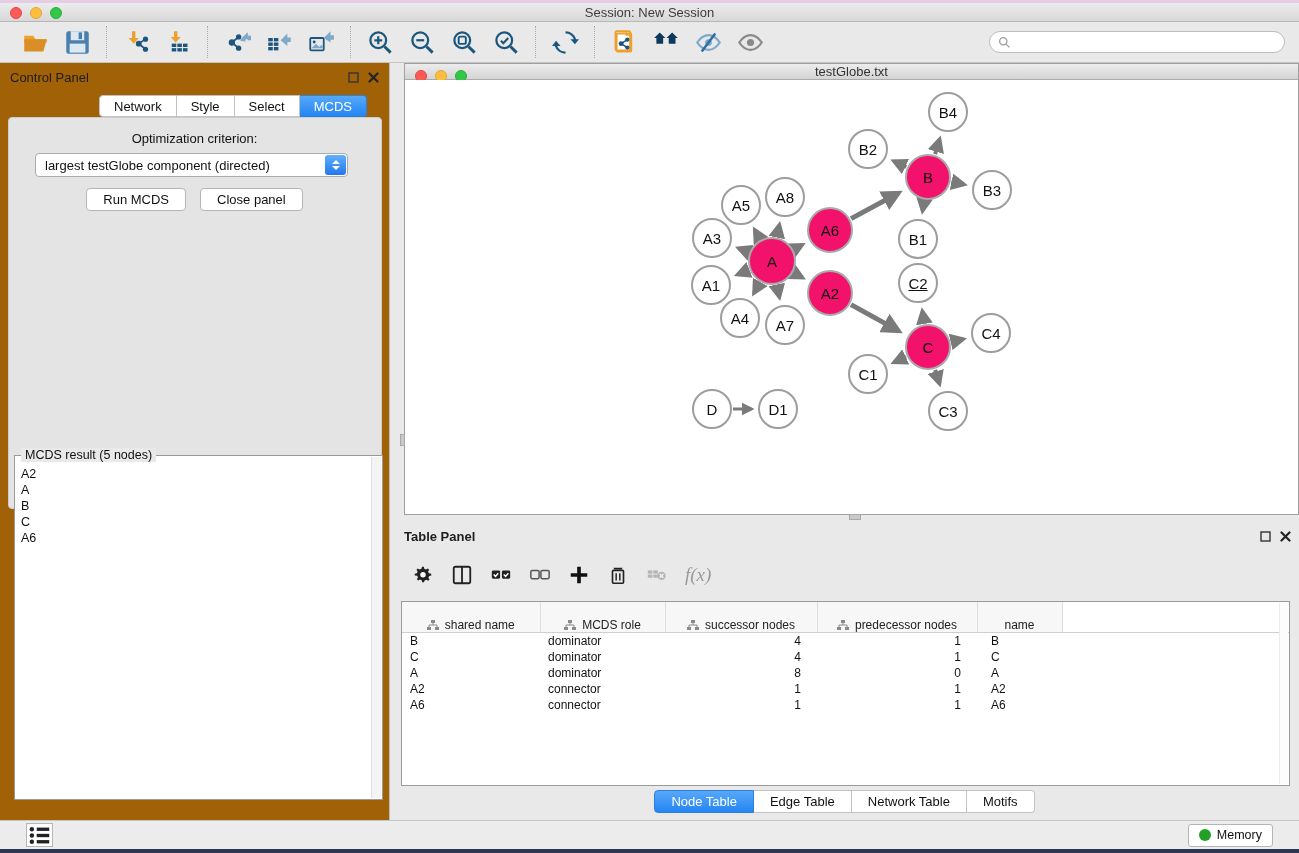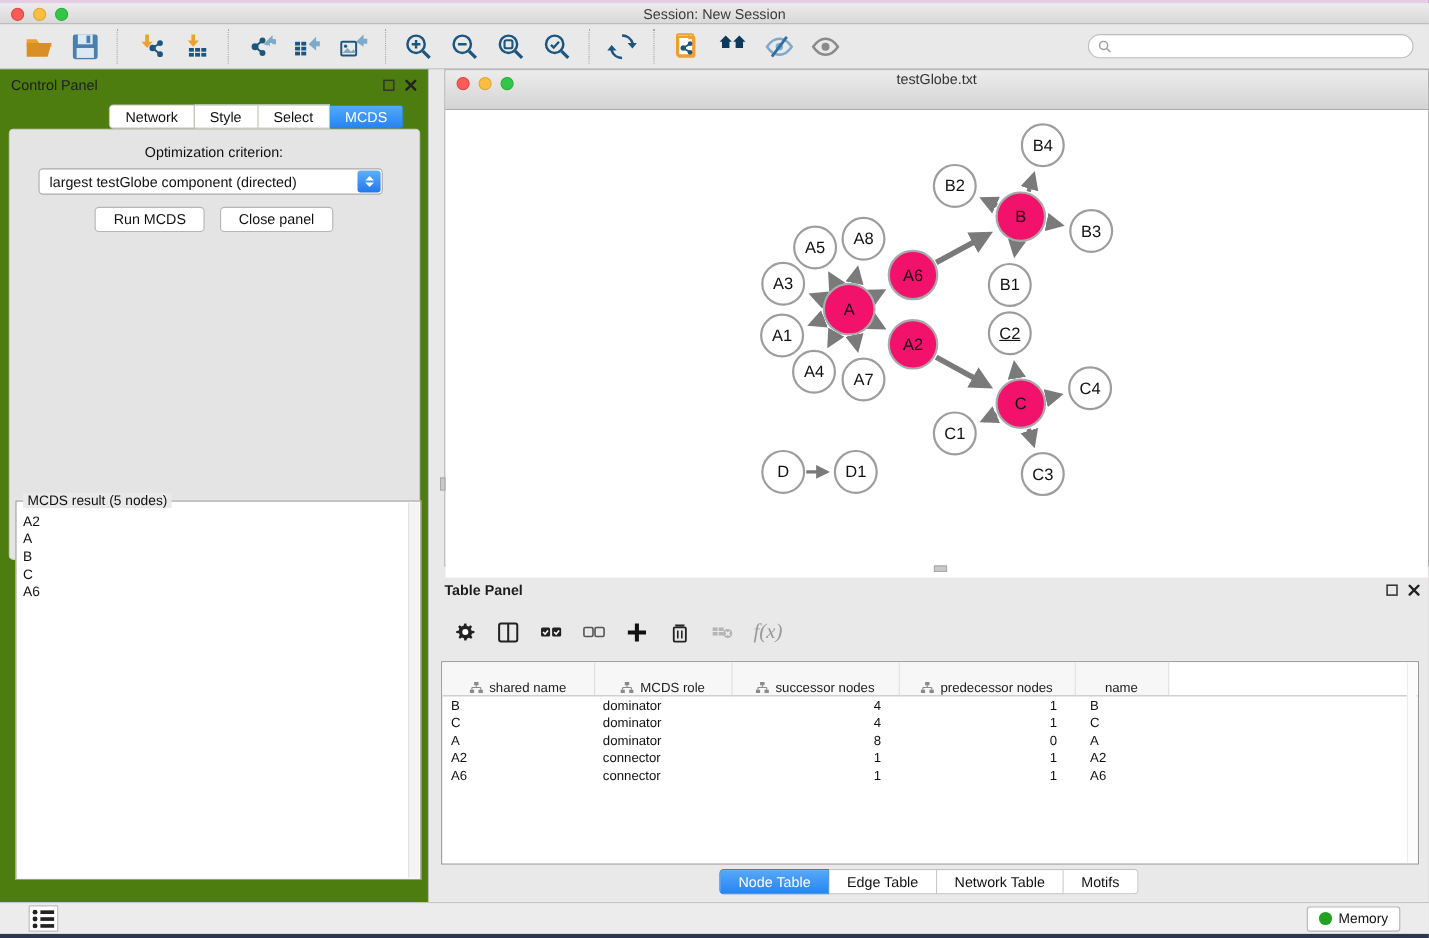--- a/index.html
+++ b/index.html
@@ -17,21 +17,21 @@
   .tb-group { display:flex; align-items:center; gap:8px; padding:0 10px; }
   .tb-sep { width:1px; height:32px; border-left:1px dotted #a9a9a9; margin:0 2px; }
   .tb-btn { width:34px; height:32px; display:flex; align-items:center; justify-content:center; cursor:pointer; }
   .tb-btn svg { width:27px; height:27px; }
   .search-wrap { margin-left:auto; margin-right:6px; }
   .search-box { width:296px; height:22px; background:#fff; border:1px solid #bdbdbd; border-radius:12px; display:flex; align-items:center; padding:0 8px; }
   .search-box svg { width:13px; height:13px; margin-right:5px; }
   .search-box input { border:none; outline:none; flex:1; font-size:12px; background:transparent; font-family:"Liberation Sans",sans-serif; }
   .content { flex:1; display:flex; position:relative; }
   
-  .control-panel { width:390px; border-right:1px solid #bdbdbd; position:relative; background:#4d7c0f; }
+  .control-panel { width:390px; border-right:1px solid #bdbdbd; position:relative; background:#a16207; }
   .panel-head { position:absolute; left:0; top:0; width:100%; height:28px; display:flex; align-items:center; padding:0 10px; }
   .panel-head .ph-title { font-size:13px; color:#1d1d1d; }
   .ph-icons { margin-left:auto; display:flex; gap:9px; align-items:center; }
   .ph-icons .ic { width:11px; height:11px; display:block; cursor:pointer; }
   .cp-tabs { position:absolute; left:78px; top:32px; display:flex;padding-left:21px; }
   .cp-tab { height:22px; padding:0 14px; background:#fff; border:1px solid #c2c2c2; border-left:none; font-size:13px; display:flex; align-items:center; cursor:pointer; color:#111; }
   .cp-tab:first-child { border-left:1px solid #c2c2c2; border-radius:4px 0 0 4px; }
   .cp-tab:last-child { border-radius:0 4px 4px 0; }
   .cp-tab.active { background:linear-gradient(#56a9f9,#2585f3); color:#fff; border-color:#2d7fd8; }
   .cp-body { position:absolute; left:8px; top:54px; width:374px; height:392px; background:#e4e4e4; border:1px solid #cdcdcd; border-radius:4px; }
@@ -43,21 +43,21 @@
   .opt-stepper .dn { border-top:4px solid #fff; }
   .cp-buttons { position:absolute; left:0; width:100%; top:125px; display:flex; justify-content:center; gap:14px; }
   .btn { height:23px; padding:0 16px; background:#fff; border:1px solid #b5b5b5; border-radius:4px; font-size:13px; color:#111; display:flex; align-items:center; cursor:pointer; }
   .result-box { position:absolute; left:14px; top:392px; width:369px; height:345px; border:1px solid #9a9a9a; background:#fff; }
   .result-legend { position:absolute; left:6px; top:-8px; background:#e9e9e9; padding:0 4px; font-size:12.5px; color:#111; }
   .result-list { position:absolute; inset:10px 12px 4px 6px; font-size:12.5px; color:#111; line-height:16px; overflow:hidden; }
   .result-scroll { position:absolute; right:1px; top:1px; bottom:1px; width:10px; background:#f4f4f4; border-left:1px solid #e0e0e0; }
   
   .right-area { flex:1; position:relative; }
   .net-window { position:absolute; left:14px; top:0; right:0; height:452px; background:#fff; border:1px solid #9f9f9f; }
-  .net-titlebar { height:36px; background:linear-gradient(#ececec,#d4d4d4); border-bottom:1px solid #aaa; position:relative; display:flex; align-items:flex-start; justify-content:center; }
+  .net-titlebar { height:16px; background:linear-gradient(#ececec,#d4d4d4); border-bottom:1px solid #aaa; position:relative; display:flex; align-items:flex-start; justify-content:center; }
   .net-titlebar .lights { top:6px; }
   .net-title { font-size:13px; color:#333; }
   .net-canvas { position:relative; width:100%; height:425px; background:#fff; overflow:hidden; }
   .net-canvas svg.edges { position:absolute; left:0; top:0; }
   .gnode { position:absolute; border-radius:50%; background:#fff; border:2px solid #9d9d9d; display:flex; align-items:center; justify-content:center; font-size:15px; color:#111; cursor:pointer; }
   .gnode.mcds { background:#f2116b; border-color:#a9a9a9; }
   .split-handle-left { position:absolute; left:-5px; top:370px; width:5px; height:12px; background:#c9c9c9; border:1px solid #aaa; }
   .split-handle-bottom { position:absolute; left:444px; bottom:-6px; width:12px; height:6px; background:#c9c9c9; border:1px solid #aaa; }
   
   .table-panel { position:absolute; left:0; top:457px; right:0; bottom:0; }

